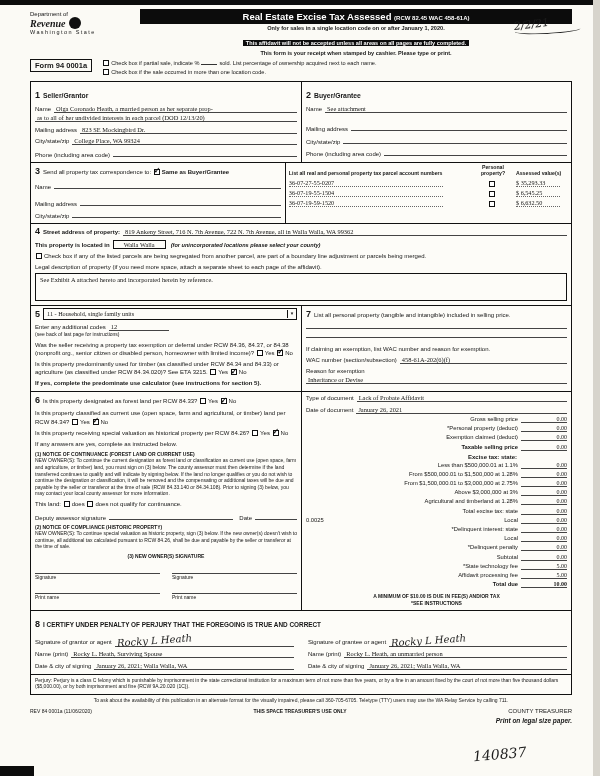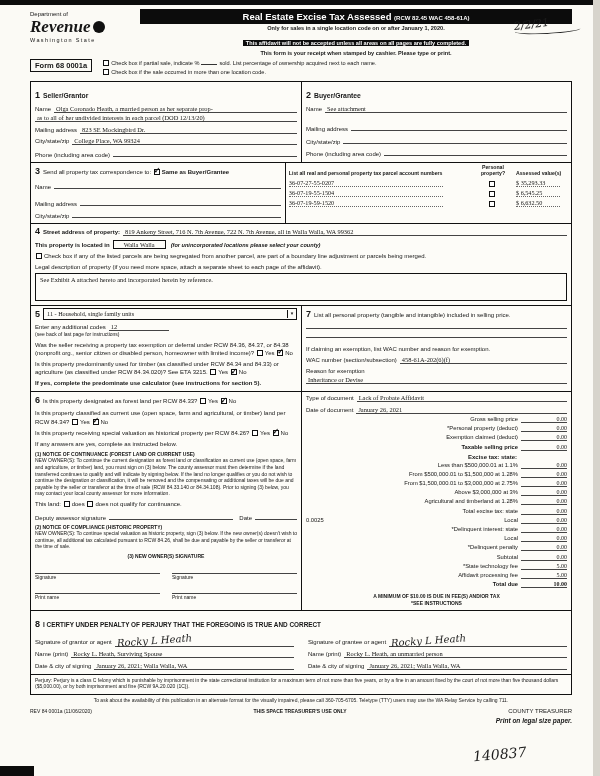--- a/index.html
+++ b/index.html
@@ -11,21 +11,21 @@
   .scan-right{position:absolute;top:0;right:0;width:7px;height:100%;background:#d7d4cc}
   .content{position:absolute;top:9px;left:30px;width:542px}
   .b{font-weight:bold}.bi{font-weight:bold;font-style:italic}.ctr{text-align:center}
   .fs6{font-size:6px;line-height:1.35}.fs5{font-size:5px;line-height:1.32}
   .t2{margin-top:3px}
   
   .hdr{display:flex;align-items:flex-start}
   .logo{width:110px;padding-top:2px}
   .logo-dept{font-size:6px}
   .logo-rev{display:flex;align-items:center;gap:3px}
-  .logo-rev .txt{font-family:"Liberation Serif",serif;font-style:italic;font-weight:bold;font-size:17px}
+  .logo-rev .txt{font-family:"Liberation Serif",serif;font-style:italic;font-weight:bold;font-size:10px}
   .logo-circle{width:12px;height:12px;border-radius:50%;background:#101010}
   .logo-state{font-size:5.5px;letter-spacing:1.4px}
   .titleblock{flex:1;text-align:center}
   .titlebar{background:#0c0c0c;color:#fff;font-size:9.5px;font-weight:bold;padding:2px 0}
   .titlebar .code{font-size:6px}
   .tnote{font-size:5.6px;font-weight:bold;margin-top:1px}
   .tnote.inv{display:inline-block;background:#0c0c0c;color:#fff;padding:0 3px}
   .hand{font-family:"DejaVu Serif",serif;font-style:italic;color:#1c1c1c}
   .hand-top{position:absolute;top:7px;right:-8px;font-size:11px;transform:rotate(-7deg)}
   .hand-top::after{content:"";display:block;border-bottom:1.6px solid #222;border-radius:50%;width:66px;height:7px;margin-top:-3px;transform:rotate(4deg)}
@@ -106,21 +106,21 @@
           <span class="code">(RCW 82.45 WAC 458-61A)</span>
         </div>
         <div class="tnote">Only for sales in a single location code on or after January 1, 2020.</div>
         <div><span class="tnote inv">This affidavit will not be accepted unless all areas on all pages are fully completed.</span></div>
         <div class="tnote">This form is your receipt when stamped by cashier. Please type or print.</div>
       </div>
       <span class="hand hand-top">2/2/21</span>
     </div>
 
     <div class="meta">
-      <div class="formnum">Form 68 0001a</div>
+      <div class="formnum">Form 94 0001a</div>
       <div class="metachecks">
         <div>
           <span class="cb"></span><span>Check box if partial sale, indicate %</span><span class="blank"></span><span>sold. List percentage of ownership acquired next to each name.</span>
         </div>
         <div>
           <span class="cb"></span><span>Check box if the sale occurred in more than one location code.</span>
         </div>
       </div>
     </div>
 

